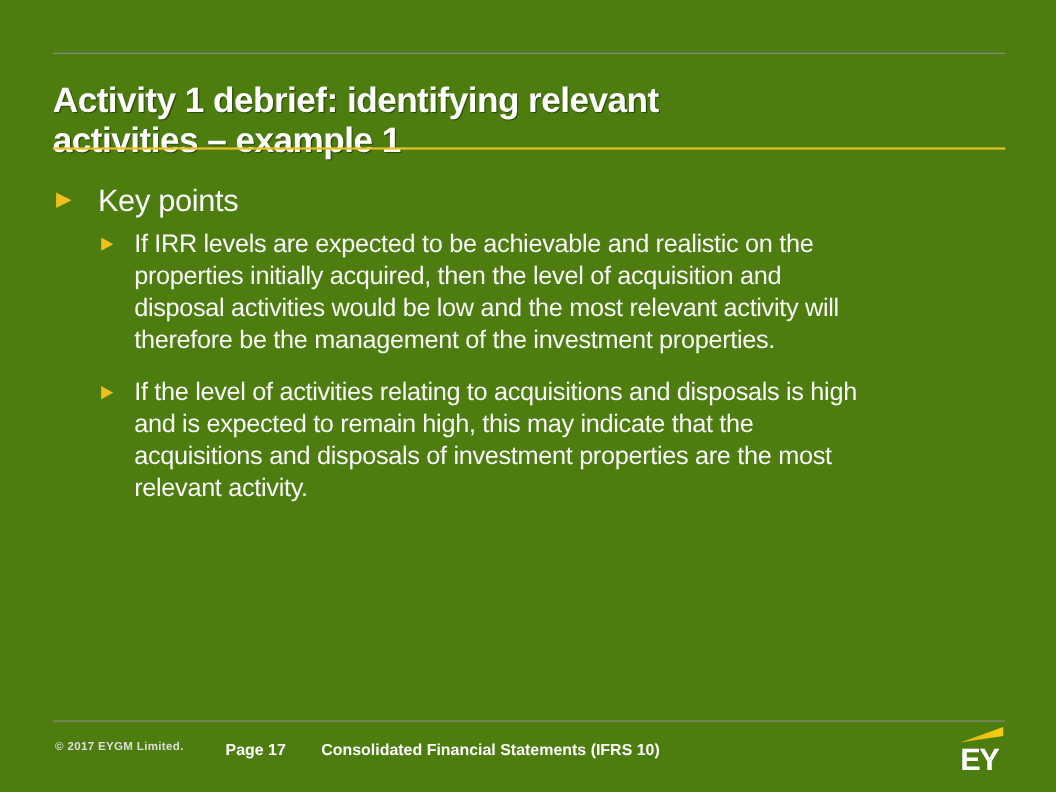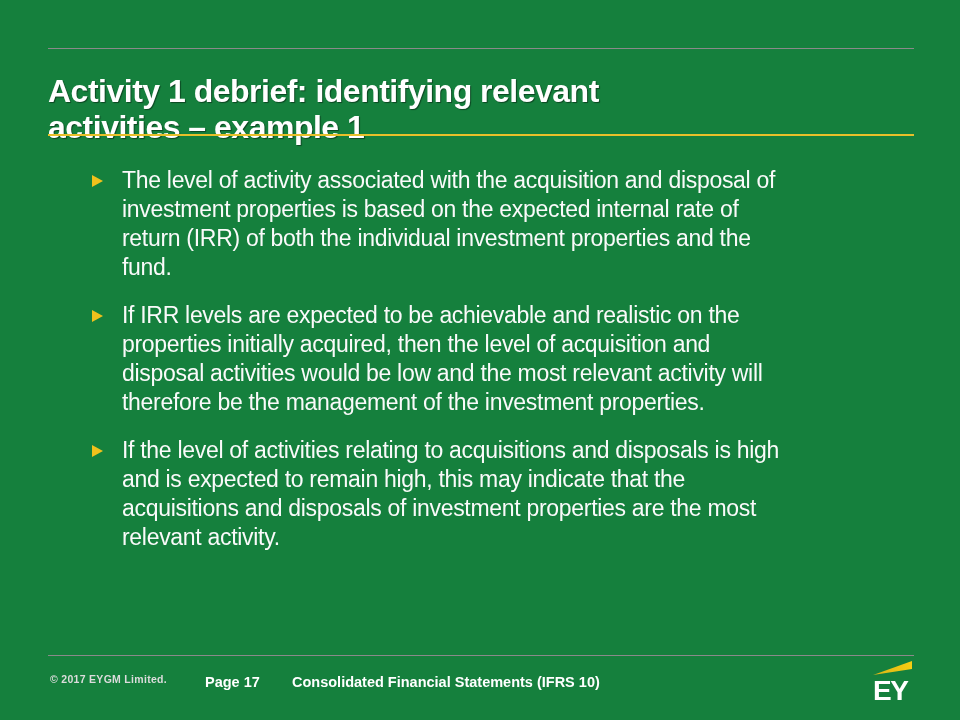--- a/index.html
+++ b/index.html
@@ -1,20 +1,20 @@
 <!DOCTYPE html>
 <html><head>
 <meta charset="utf-8">
 <style>
   html, body { margin: 0; padding: 0; background: #1a1a1a; }
   .slide {
     position: relative;
     width: 960px;
     height: 720px;
-    background: #15803d;
+    background: #4d7c0f;
     overflow: hidden;
     font-family: "Liberation Sans", "DejaVu Sans", sans-serif;
   }
   .hairline {
     position: absolute;
     left: 48px;
     width: 866px;
     height: 1px;
     background: #8a8a8a;
   }
@@ -131,28 +131,25 @@
 
   <div class="hairline hairline-top"></div>
 
   <h1 class="slide-title">Activity 1 debrief: identifying relevant
 activities – example 1</h1>
 
   <div class="gold-rule"></div>
 
   <div class="body-area">
 
+    <div class="l1-row">
+      <span class="tri-l1"></span>
+      <span class="l1-text">Key points</span>
+    </div>
 
-    <div class="sub-row">
-      <span class="tri-sub"></span>
-      <span class="sub-text">The level of activity associated with the acquisition and disposal of
-investment properties is based on the expected internal rate of
-return (IRR) of both the individual investment properties and the
-fund.</span>
-    </div>
 
     <div class="sub-row">
       <span class="tri-sub"></span>
       <span class="sub-text">If IRR levels are expected to be achievable and realistic on the
 properties initially acquired, then the level of acquisition and
 disposal activities would be low and the most relevant activity will
 therefore be the management of the investment properties.</span>
     </div>
 
     <div class="sub-row">

